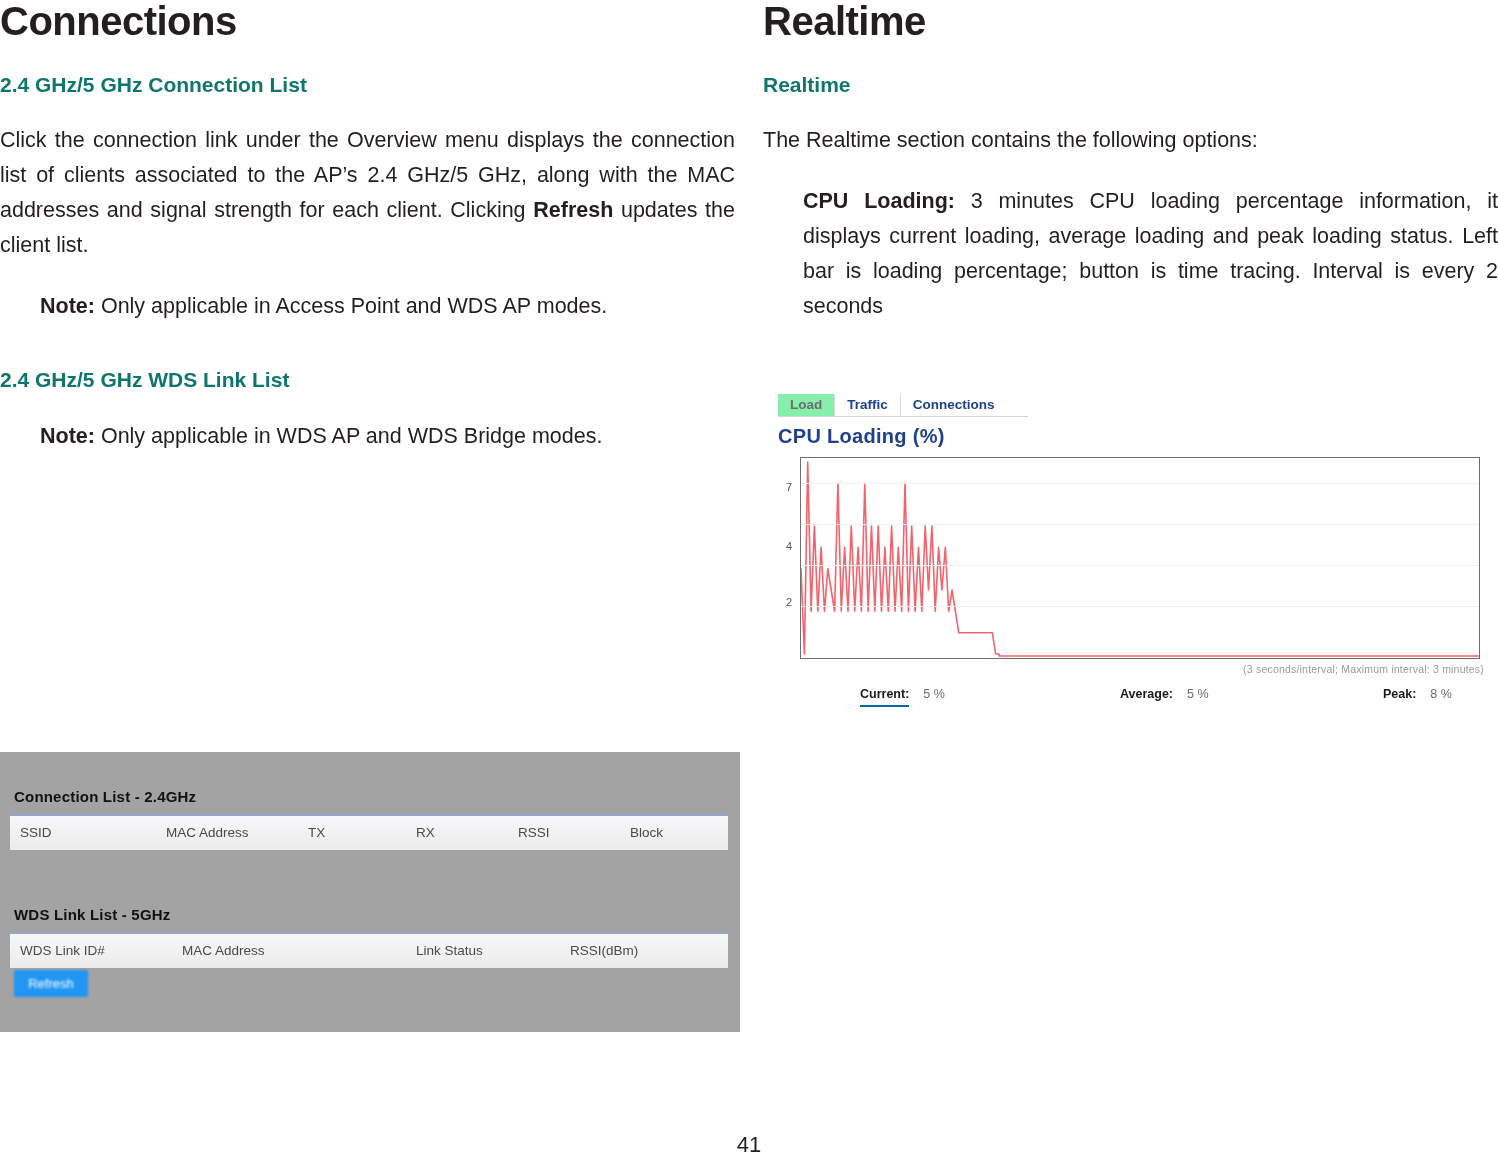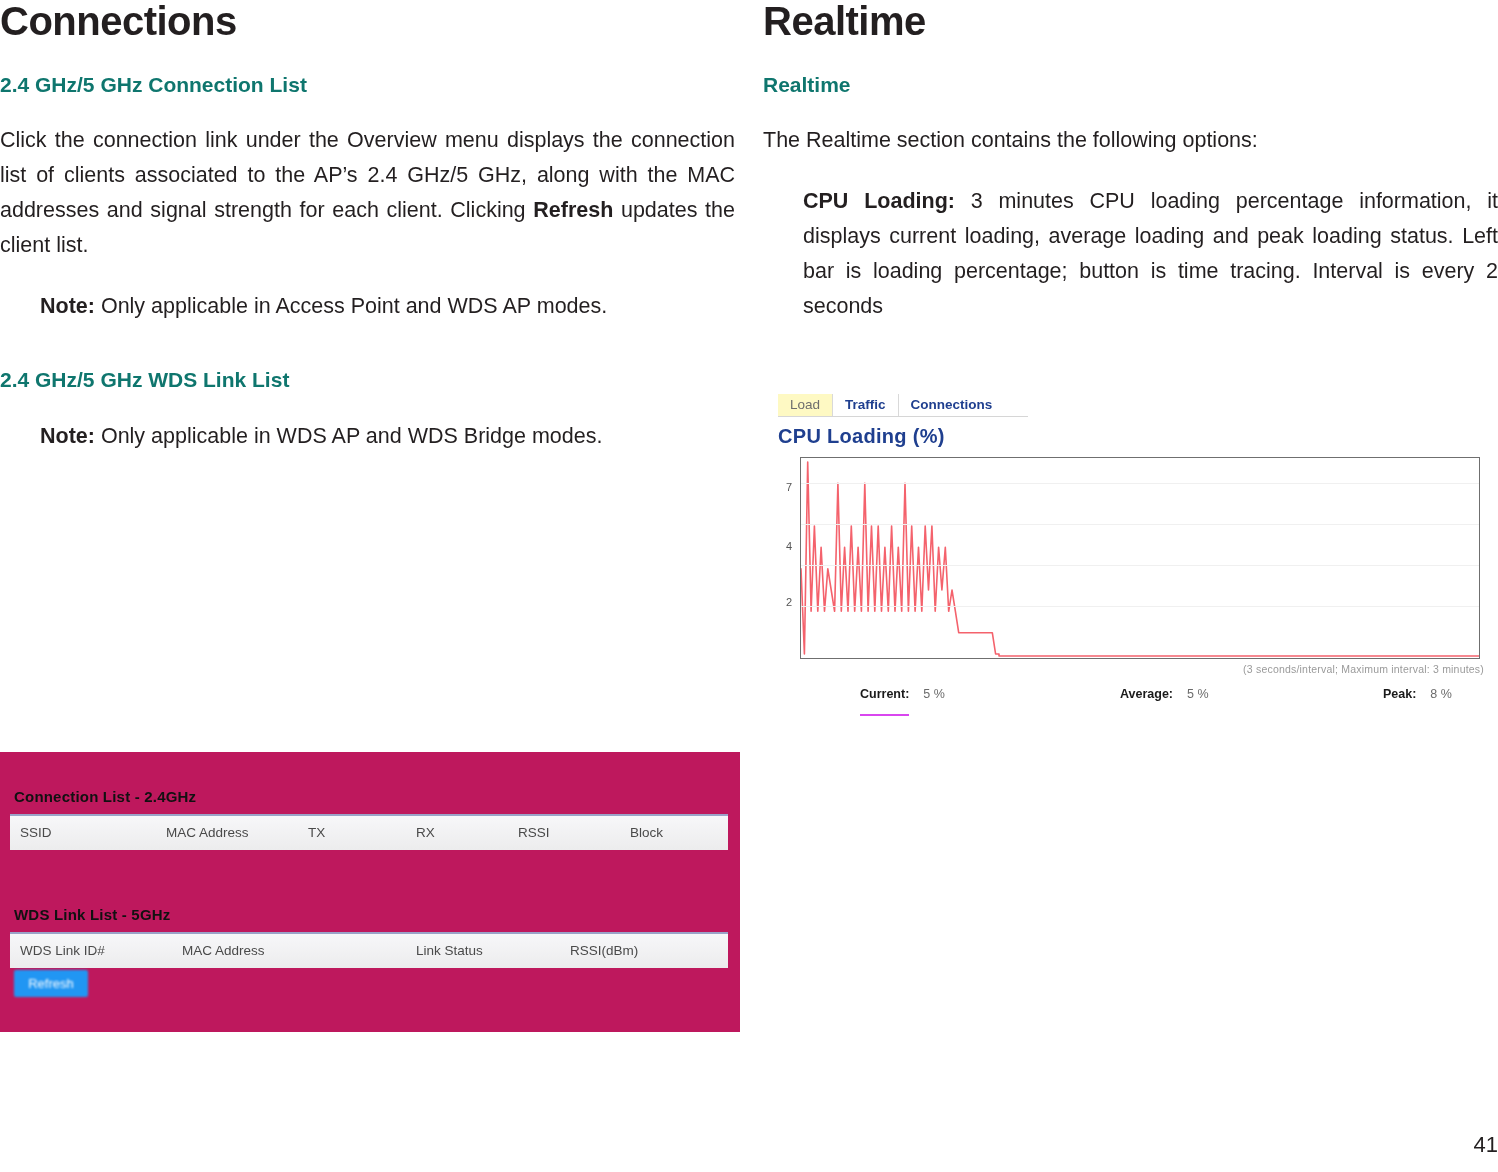--- a/index.html
+++ b/index.html
@@ -64,21 +64,21 @@
   .b { font-weight: bold; }
   .spacer-sm { height: 18px; }
 
   
   .shot-left {
     position: absolute;
     left: 0px;
     top: 752px;
     width: 740px;
     height: 280px;
-    background: #be185d;
+    background: #a3a3a3;
     filter: blur(0.35px);
   }
   .shot-left .panel-title {
     position: absolute;
     font-size: 15px;
     font-weight: bold;
     color: #111111;
     letter-spacing: 0.2px;
   }
   .shot-left .tbl {
@@ -133,22 +133,22 @@
   }
   .tab {
     font-size: 13.5px;
     padding: 3px 12px 4px 12px;
     color: #1f3f8f;
     font-weight: bold;
     border-right: 1px solid #d9d9d9;
   }
   .tab.active {
     color: #6d6d6d;
-    background: #fef9c3;
-    font-weight: normal;
+    background: #86efac;
+    font-weight: bold;
   }
   .chart-title {
     position: absolute;
     left: 10px;
     top: 40px;
     font-size: 20px;
     font-weight: bold;
     color: #1f3f8f;
     letter-spacing: 0.3px;
   }
@@ -196,38 +196,38 @@
     position: absolute;
     font-size: 12.5px;
     color: #3a3a3a;
     white-space: nowrap;
   }
   .stat .lbl {
     font-weight: bold;
     color: #1a1a1a;
   }
   .stat.current .lbl {
-    border-bottom: 2px solid #d946ef;
-    padding-bottom: 13px;
+    border-bottom: 2px solid #0369a1;
+    padding-bottom: 4px;
   }
   .stat .val {
     margin-left: 14px;
     color: #6b6b6b;
   }
   .stat-current { left: 52px; }
   .stat-average { left: 312px; }
   .stat-peak    { left: 575px; text-align: right; }
 
   
   .folio {
     position: absolute;
     left: 0;
     right: 0;
     bottom: 14px;
-    text-align: right;
+    text-align: center;
     font-size: 22px;
     color: #231f20;
   }
 </style>
 </head>
 <body>
 
 <div class="page">
 
   <div class="col col-left">

